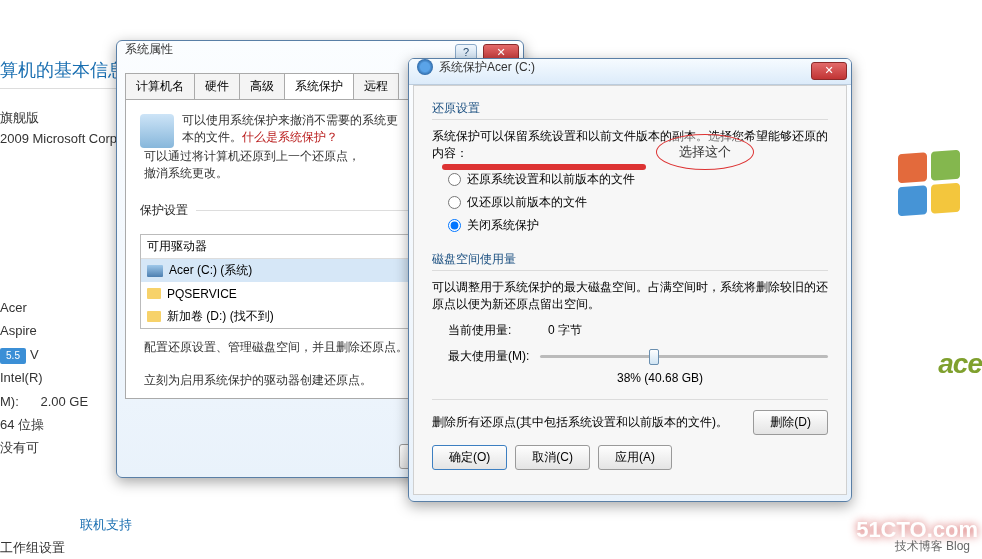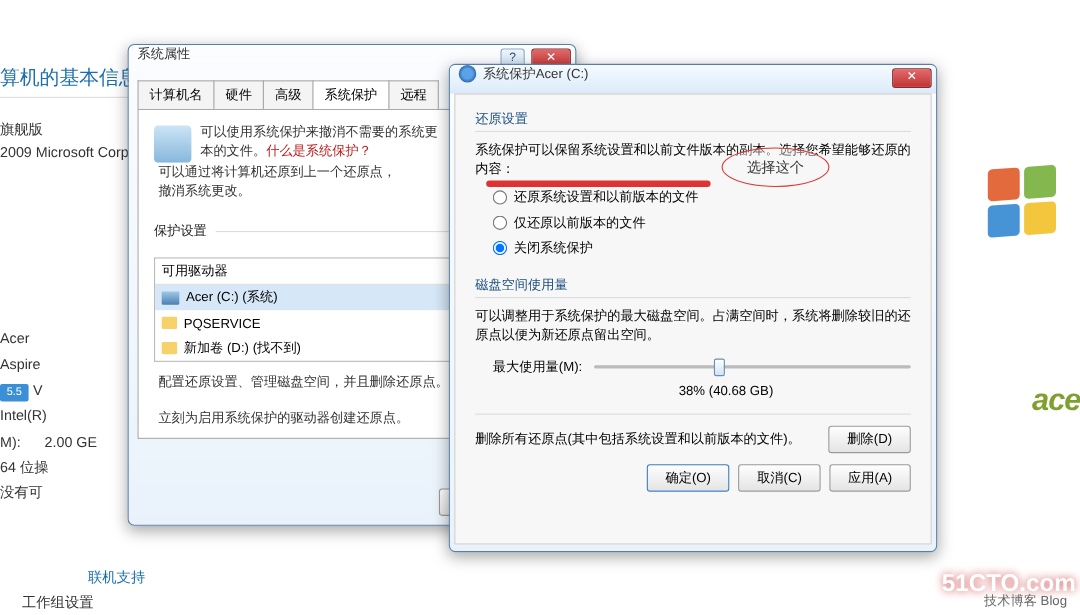--- a/index.html
+++ b/index.html
@@ -9,21 +9,21 @@
   .bg-page { position: absolute; left: 0; top: 0; width: 100%; height: 100%; }
   .bg-title { position: absolute; left: 0; top: 58px; font-size: 18px; color: #1a6fb1; }
   .bg-line-top { position: absolute; left: 0; top: 88px; height: 1px; width: 120px; background: #ddd; }
   .bg-info { position: absolute; left: 0; top: 108px; font-size: 13px; color: #333; line-height: 1.6; }
   .bg-info2 { position: absolute; left: 0; top: 296px; font-size: 13px; color: #333; line-height: 1.8; }
   .win-logo { position: absolute; right: 16px; top: 152px; width: 68px; height: 68px; }
   .acer-logo-text { position: absolute; right: 0; top: 348px; font-size: 28px; font-style: italic; font-weight: bold; color: #7fa02e; font-family: Arial; letter-spacing: -1px; }
   .blog-logo { position: absolute; right: 4px; bottom: 16px; font-size: 22px; font-weight: bold; color: #fff; text-shadow: 0 0 8px #c44; font-family: Arial; }
   .blog-logo-sub { position: absolute; right: 12px; bottom: 4px; font-size: 12px; color: #666; }
   .link-online { position: absolute; left: 80px; top: 516px; font-size: 13px; color: #1a6fb1; }
-  .bg-bottom { position: absolute; left: 0; bottom: 2px; font-size: 13px; color: #333; padding-left: 20px; }
+  .bg-bottom { position: absolute; left: 0; bottom: 2px; font-size: 13px; color: #333; }
 
   
   .win { position: absolute; background: linear-gradient(#fbfdff,#e9f2fb); border: 1px solid #5a7fa6; border-radius: 6px; box-shadow: 0 4px 14px rgba(0,0,0,.35); }
   .titlebar { height: 26px; display: flex; align-items: flex-start; padding: 0 8px; font-size: 12px; color: #333; position: relative; }
   .win-close { position: absolute; right: 4px; top: 3px; width: 36px; height: 18px; background: linear-gradient(#e26a6a,#c13434); border: 1px solid #8b2a2a; border-radius: 3px; color:#fff; font-size: 11px; text-align: center; line-height: 15px; cursor: pointer; }
   .win-help { position: absolute; right: 46px; top: 3px; width: 22px; height: 18px; background: linear-gradient(#eef5fc,#cfe2f3); border:1px solid #8aa9c8; border-radius:3px; color:#2a4d70; font-size:11px; text-align:center; line-height:15px; cursor:pointer; }
 
   
   #sysprop { left: 116px; top: 40px; width: 408px; height: 438px; }
   .tabs { display:flex; font-size:12px; padding: 6px 8px 0 8px; }
@@ -49,21 +49,21 @@
   .group { margin-bottom:14px; }
   .group-title { color:#1a4f80; font-size:12px; margin-bottom:6px; border-bottom:1px solid #dcdcdc; padding-bottom:2px; }
   .radio-row { display:flex; align-items:center; padding:3px 0 3px 16px; }
   .radio-row input { margin-right:6px; }
   .slider-wrap { display:flex; align-items:center; margin:6px 0; }
   .slider { flex:1; margin-left:8px; }
   .slider-track { height:3px; background:#bbb; position:relative; border-radius:2px; }
   .slider-thumb { position:absolute; top:-6px; width:10px; height:16px; background:linear-gradient(#fefefe,#d0e4f3); border:1px solid #6a8fb0; border-radius:2px; }
   .row-kv { display:flex; padding:3px 0 3px 16px; }
   .row-kv .k { width:100px; }
-  .dlg-buttons { display:flex; justify-content:flex-end; gap:8px; margin-top:10px; }
+  .dlg-buttons { display:flex; justify-content:flex-start; gap:8px; margin-top:10px; }
 
   
   .redline { position:absolute; left:442px; top:164px; width:204px; height:6px; background:#d33; border-radius:3px; z-index:5; }
   .redcircle { position:absolute; left:656px; top:134px; width:98px; height:36px; border:1px solid #d33; border-radius:50%; z-index:5; display:flex; align-items:center; justify-content:center; font-size:13px; color:#333; background:rgba(247,247,247,.4); }
 
   
   .flag { display:grid; grid-template-columns:1fr 1fr; grid-template-rows:1fr 1fr; gap:4px; width:62px; height:62px; transform:skewY(-4deg); }
   .flag div { border-radius:4px; }
   .f1{background:#e36a3c}.f2{background:#84b74e}.f3{background:#4694d6}.f4{background:#f3c63d}
 
@@ -182,20 +182,24 @@
       </label>
       <label class="radio-row">
         <input type="radio" name="r" checked="" style="">
         <span>关闭系统保护</span>
       </label>
     </div>
 
     <div class="group">
       <div class="group-title">磁盘空间使用量</div>
       <div style="padding:2px 0 6px 0">可以调整用于系统保护的最大磁盘空间。占满空间时，系统将删除较旧的还原点以便为新还原点留出空间。</div>
+      <div class="row-kv">
+        <div class="k">当前使用量:</div>
+        <div>0 字节</div>
+      </div>
       <div class="slider-wrap">
         <div class="k" style="width:100px;padding-left:16px">最大使用量(M):</div>
         <div class="slider">
           <div class="slider-track">
               <div class="slider-thumb" style="left:38%"></div>
             </div>
         </div>
       </div>
       <div style="text-align:center;margin-left:60px">38% (40.68 GB)</div>
     </div>

